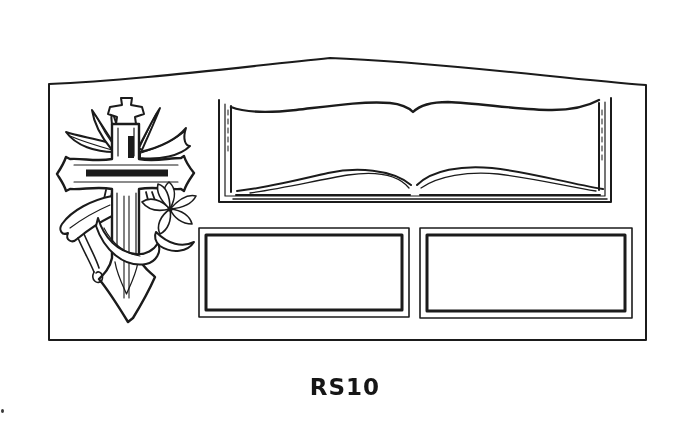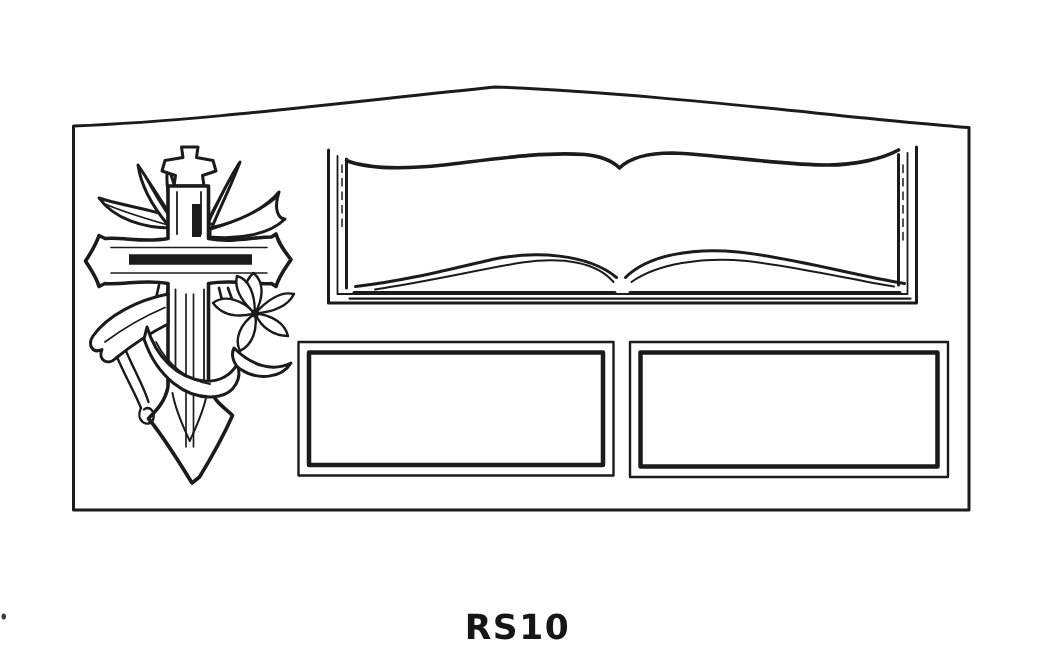--- a/index.html
+++ b/index.html
@@ -25,21 +25,20 @@
   .caption {
     position: absolute;
     left: 295px;
     top: 374px;
     width: 100px;
     text-align: center;
     font-size: 23px;
     font-weight: 600;
     letter-spacing: 1px;
     color: #161616;
-    margin-top: 32px;
   }
   .ink-speck {
     position: absolute;
     left: 1px;
     top: 409px;
     width: 3px;
     height: 4px;
     background: #3a3a3a;
     border-radius: 50%;
   }

